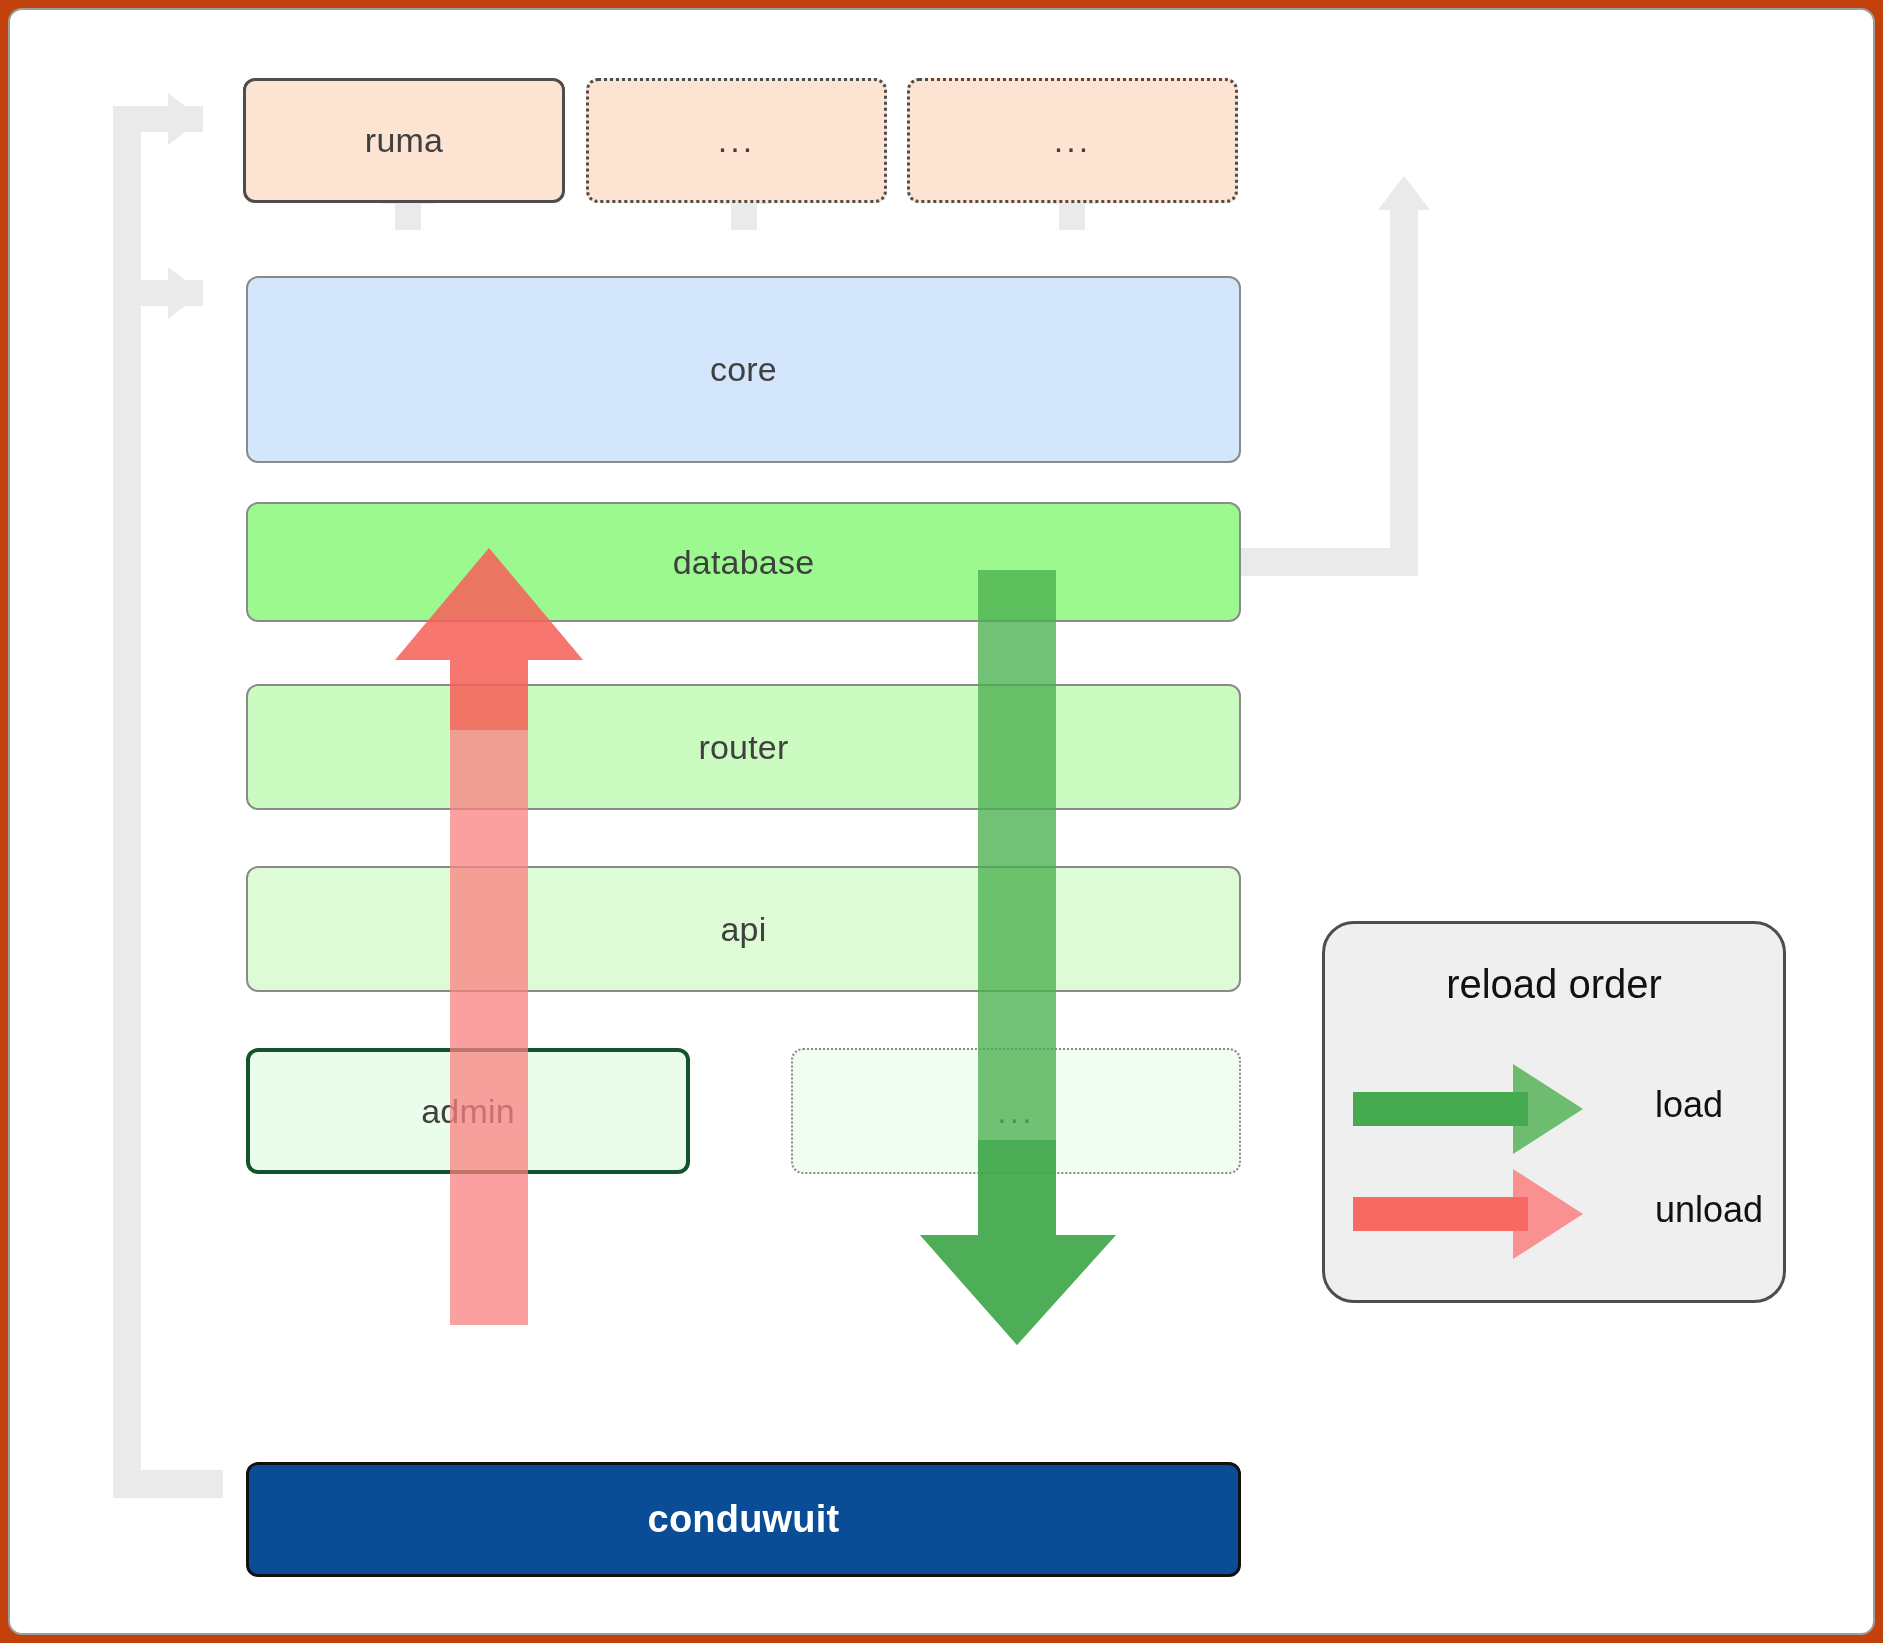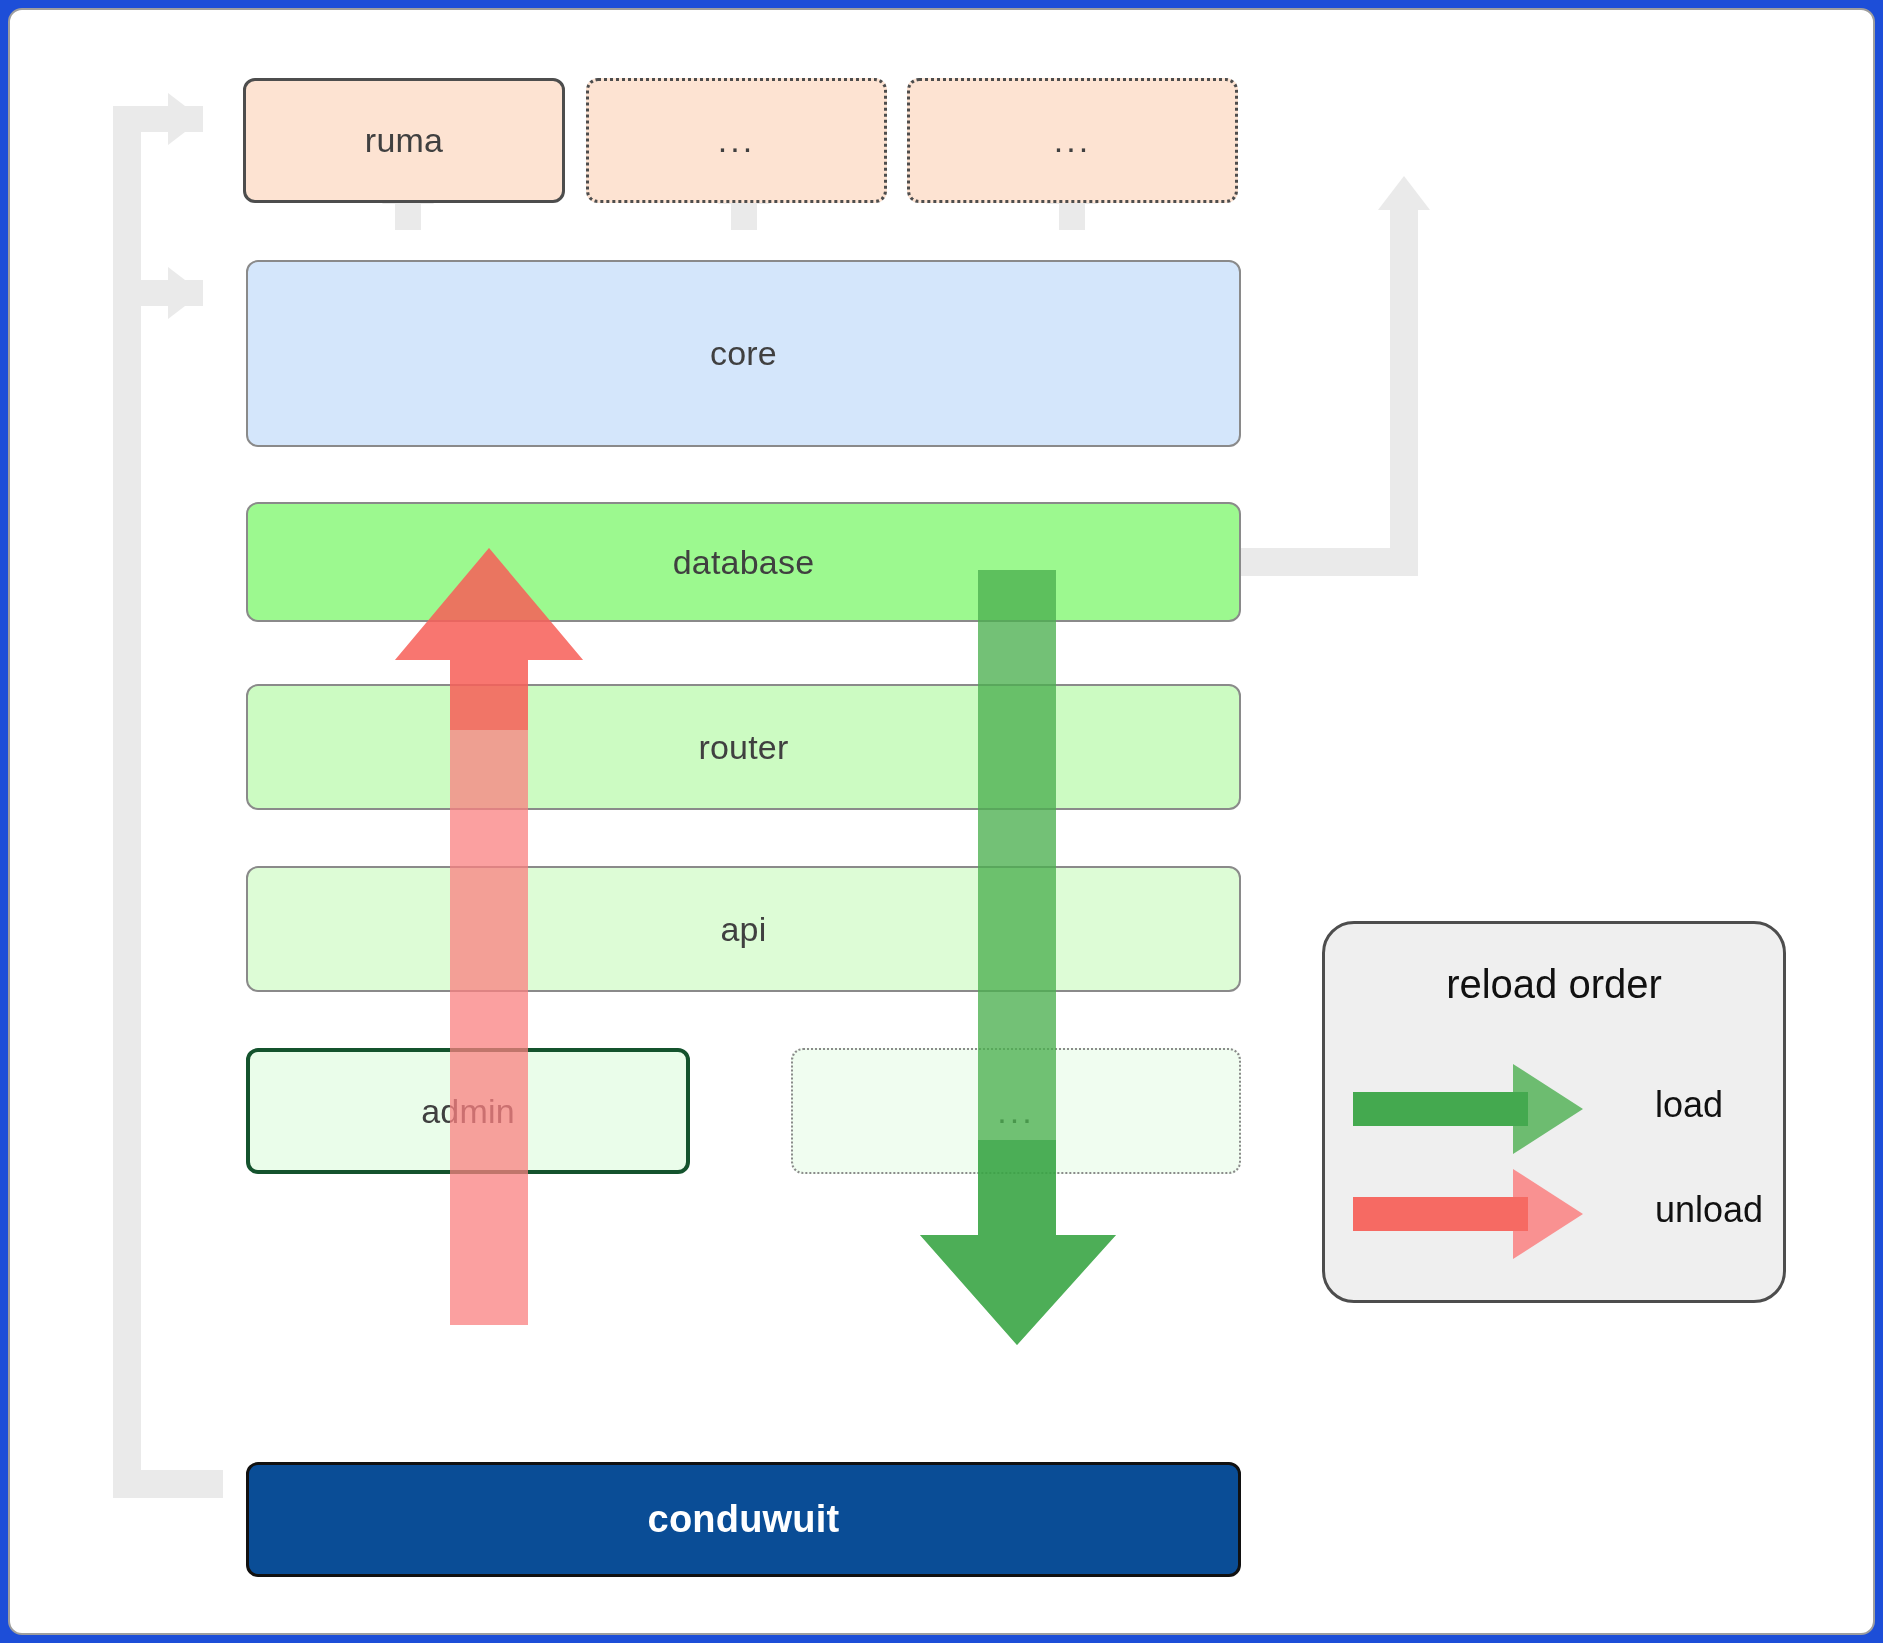--- a/index.html
+++ b/index.html
@@ -1,20 +1,20 @@
 <!DOCTYPE html>
 <html><head>
 <meta charset="utf-8">
 <style>
   html,body{margin:0;padding:0;background:#fff;}
   body{font-family:"Liberation Sans","DejaVu Sans",sans-serif;}
   #canvas{
     position:relative;
     width:1883px;height:1643px;
-    background:#1d4ed8;
+    background:#c2410c;
     box-sizing:border-box;
     padding-left:18px;
   }
   .frame{
     position:absolute;left:8px;top:8px;width:1867px;height:1627px;
     border:2px solid #9e9e9e;border-radius:14px;box-sizing:border-box;
     background:#fff;
   }
   .box{
     position:absolute;box-sizing:border-box;
@@ -82,21 +82,21 @@
   <div class="box dep" style="left:243px;top:78px;width:322px;height:125px;">
     <span class="lbl">ruma</span>
   </div>
   <div class="box dep-dotted" style="left:586px;top:78px;width:301px;height:125px;">
     <span class="lbl ellip">...</span>
   </div>
   <div class="box dep-dotted" style="left:907px;top:78px;width:331px;height:125px;">
     <span class="lbl ellip">...</span>
   </div>
 
-  <div class="box core" style="left:246px;top:260px;width:995px;height:187px;justify-content:center;">
+  <div class="box core" style="left:246px;top:276px;width:995px;height:187px;justify-content:center;">
     <span class="lbl">core</span>
   </div>
 
   <div class="box database" style="left:246px;top:502px;width:995px;height:120px;">
     <span class="lbl">database</span>
   </div>
 
   <div class="box service" style="left:246px;top:684px;width:995px;height:126px;">
     <span class="lbl">router</span>
   </div>

